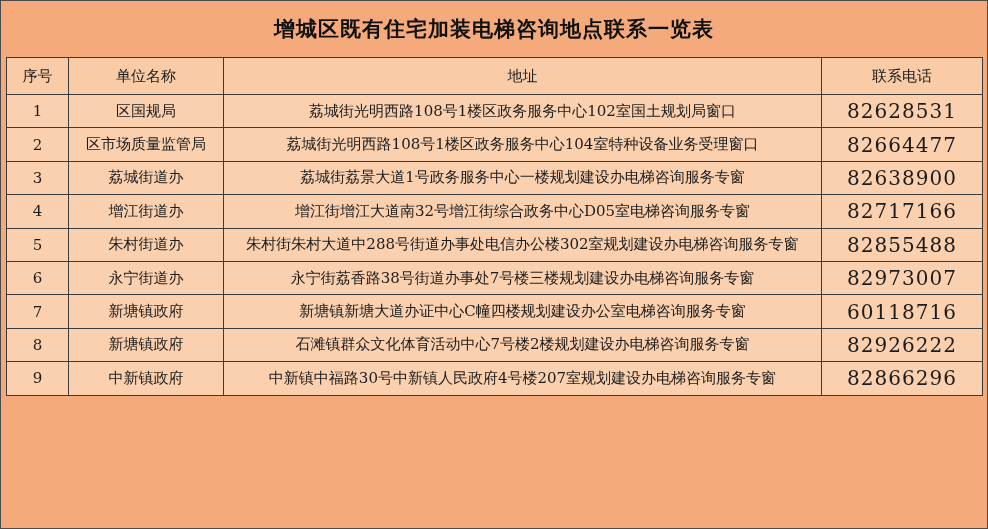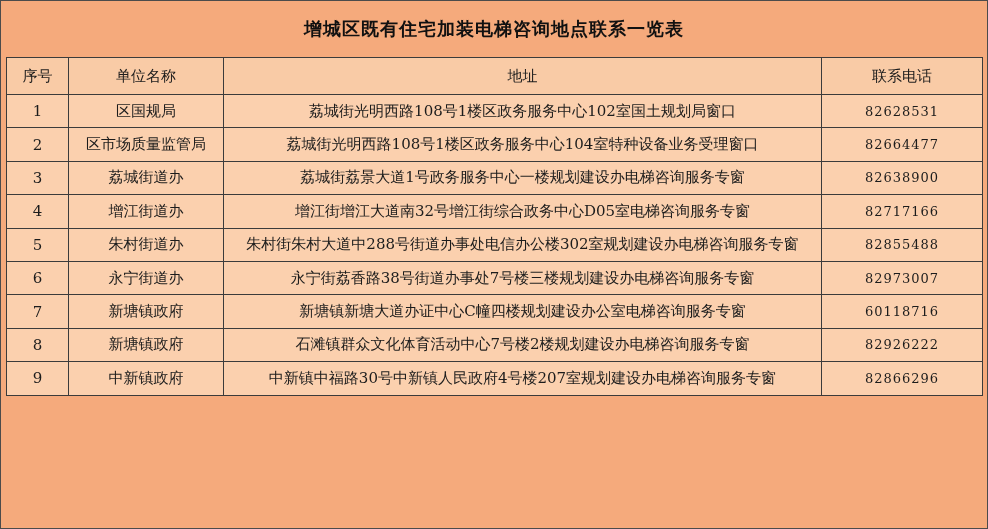--- a/index.html
+++ b/index.html
@@ -16,21 +16,21 @@
     width:988px;height:529px;
     box-sizing:border-box;
     border:1px solid #4b4b4b;
     background:var(--background);
     overflow:hidden;
   }
   .title-bar{
     height:56px;
     display:flex;align-items:center;justify-content:center;
     font-family:"DejaVu Sans","Liberation Sans",sans-serif;
-    font-weight:bold;font-size:18px;
+    font-weight:bold;font-size:21px;
     color:var(--title-text);
     letter-spacing:1px;
   }
   table{
     width:976px;margin:0 5px;
     border-collapse:collapse;table-layout:fixed;
     font-family:"DejaVu Serif","Liberation Serif",serif;
   }
   col.c-no{width:62px;}
   col.c-unit{width:155px;}
@@ -43,21 +43,21 @@
     color:var(--text);
   }
   th{
     height:36px;background:var(--header-bg);
     font-weight:normal;font-size:15px;
   }
   td{
     height:32.4px;background:var(--cell-bg);
     font-size:15px;
   }
-  td.col-phone{font-size:13px;letter-spacing:1px;}
+  td.col-phone{font-size:20px;letter-spacing:1px;}
 </style>
 </head>
 <body>
 
 <div class="page">
   <div class="title-bar">增城区既有住宅加装电梯咨询地点联系一览表</div>
 
   <table>
     <colgroup>
       <col class="c-no">

